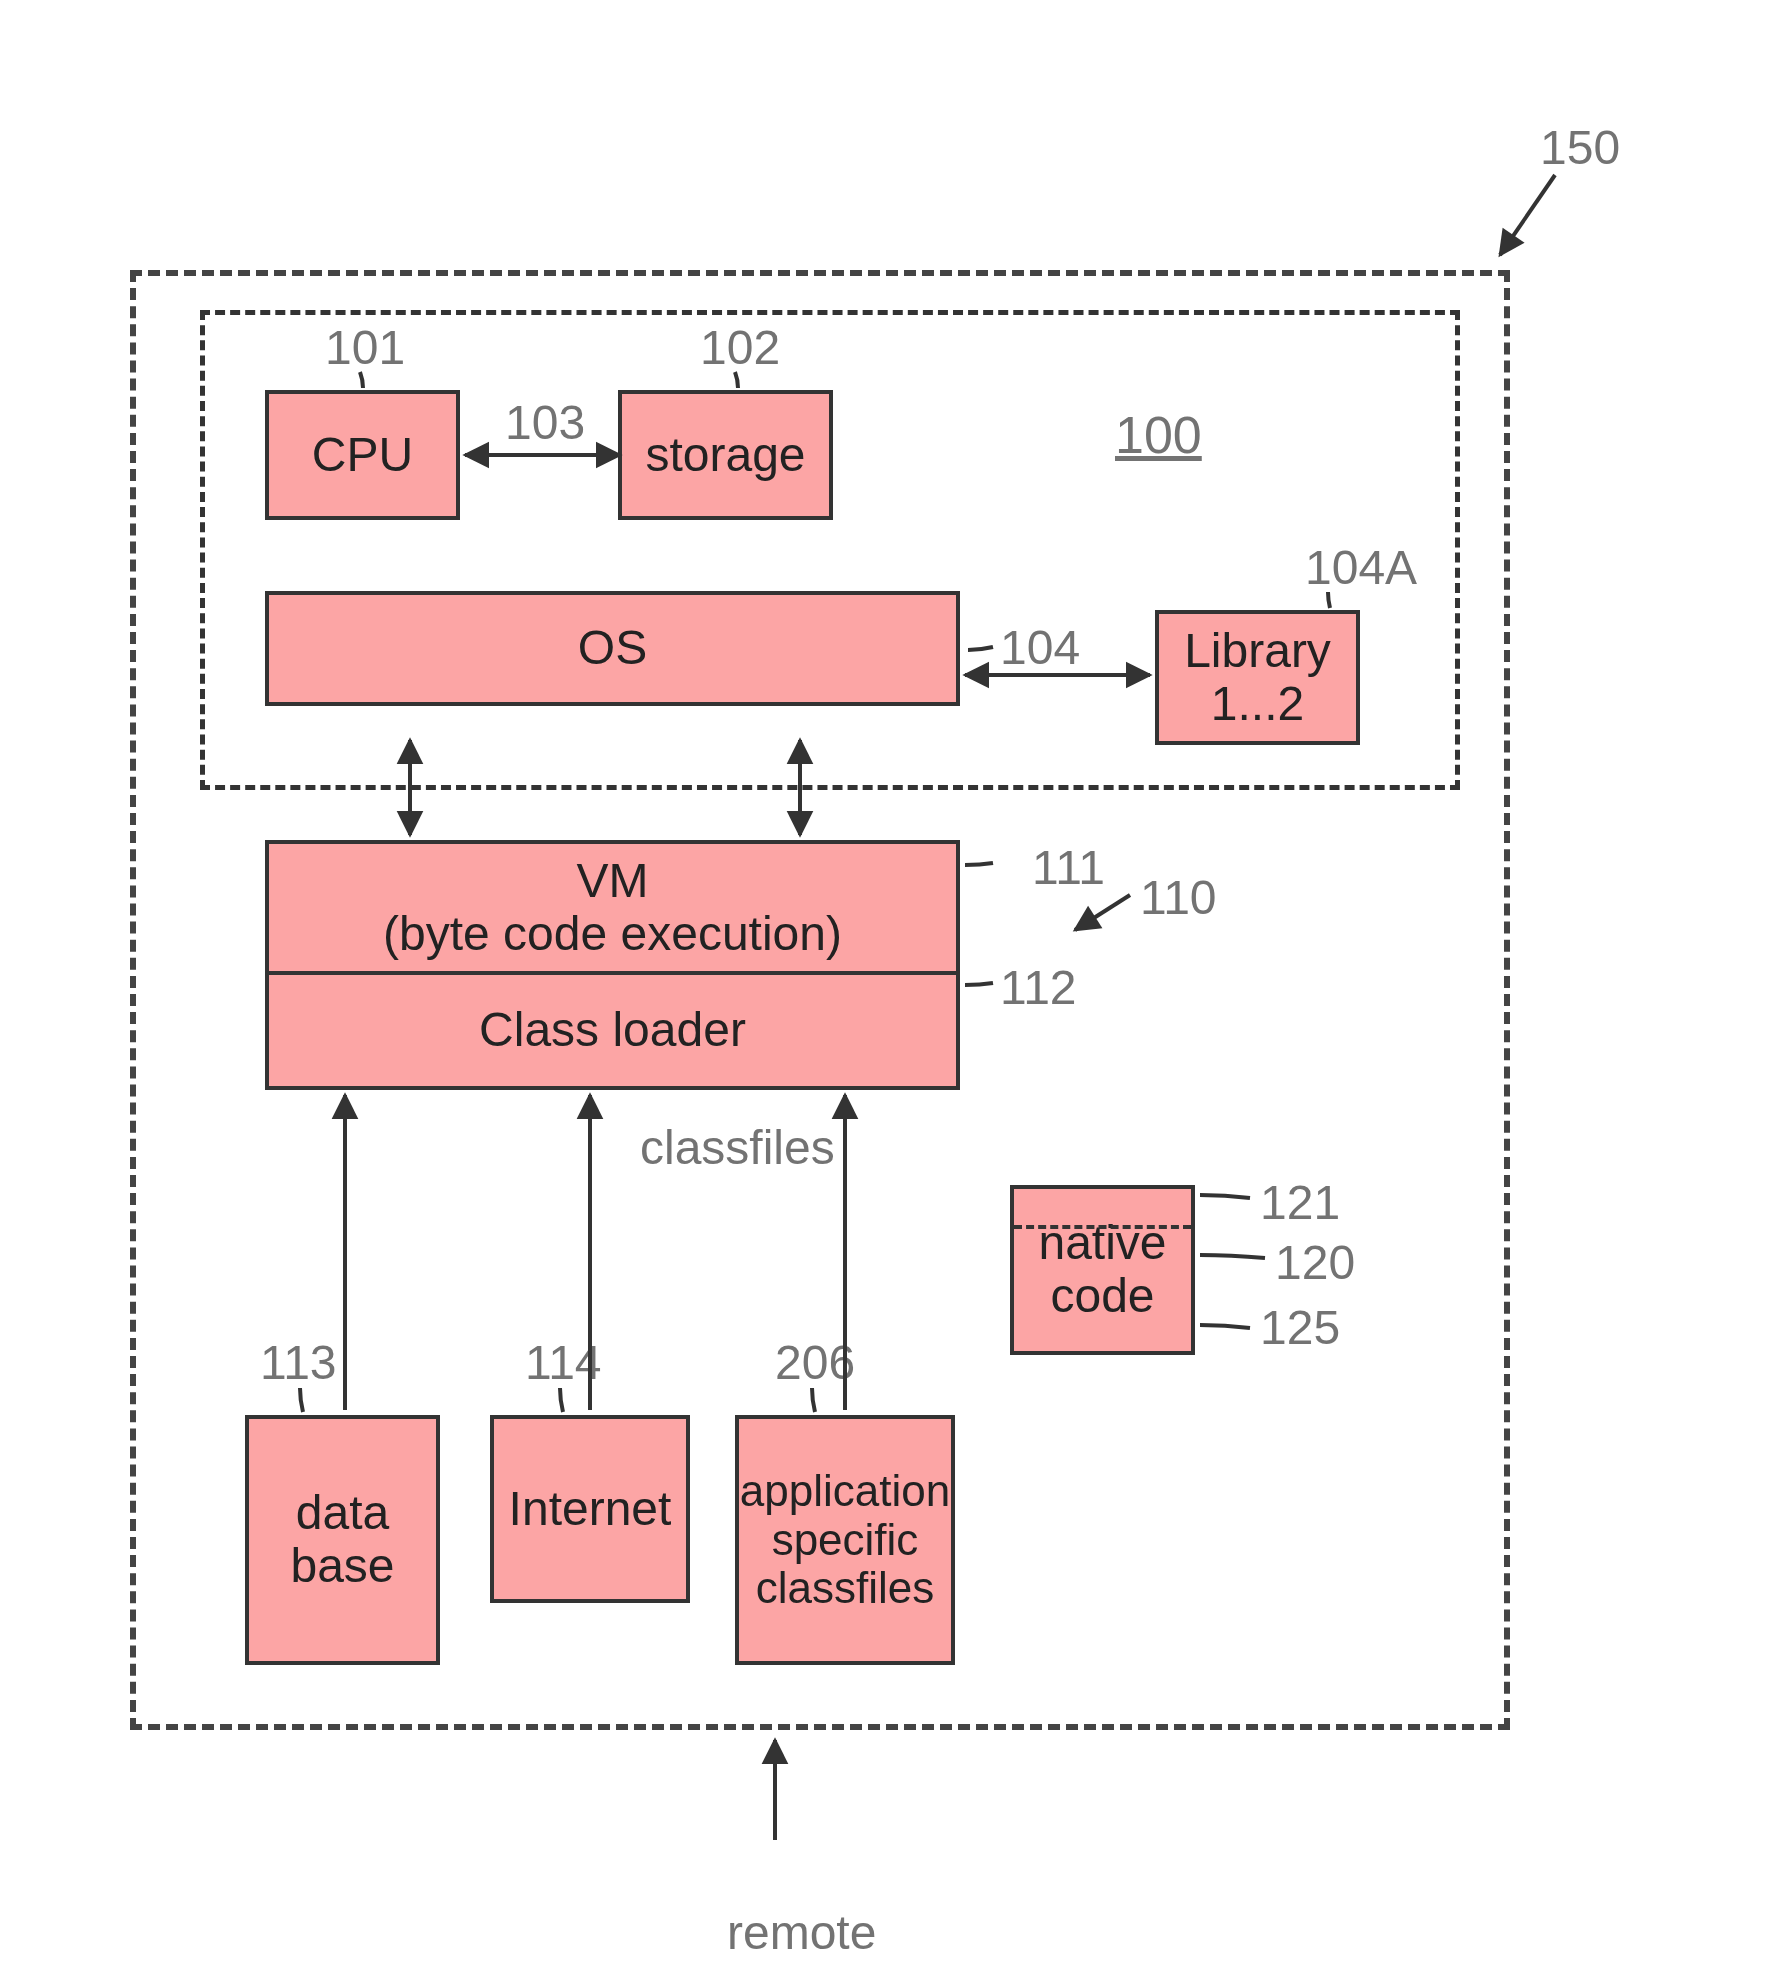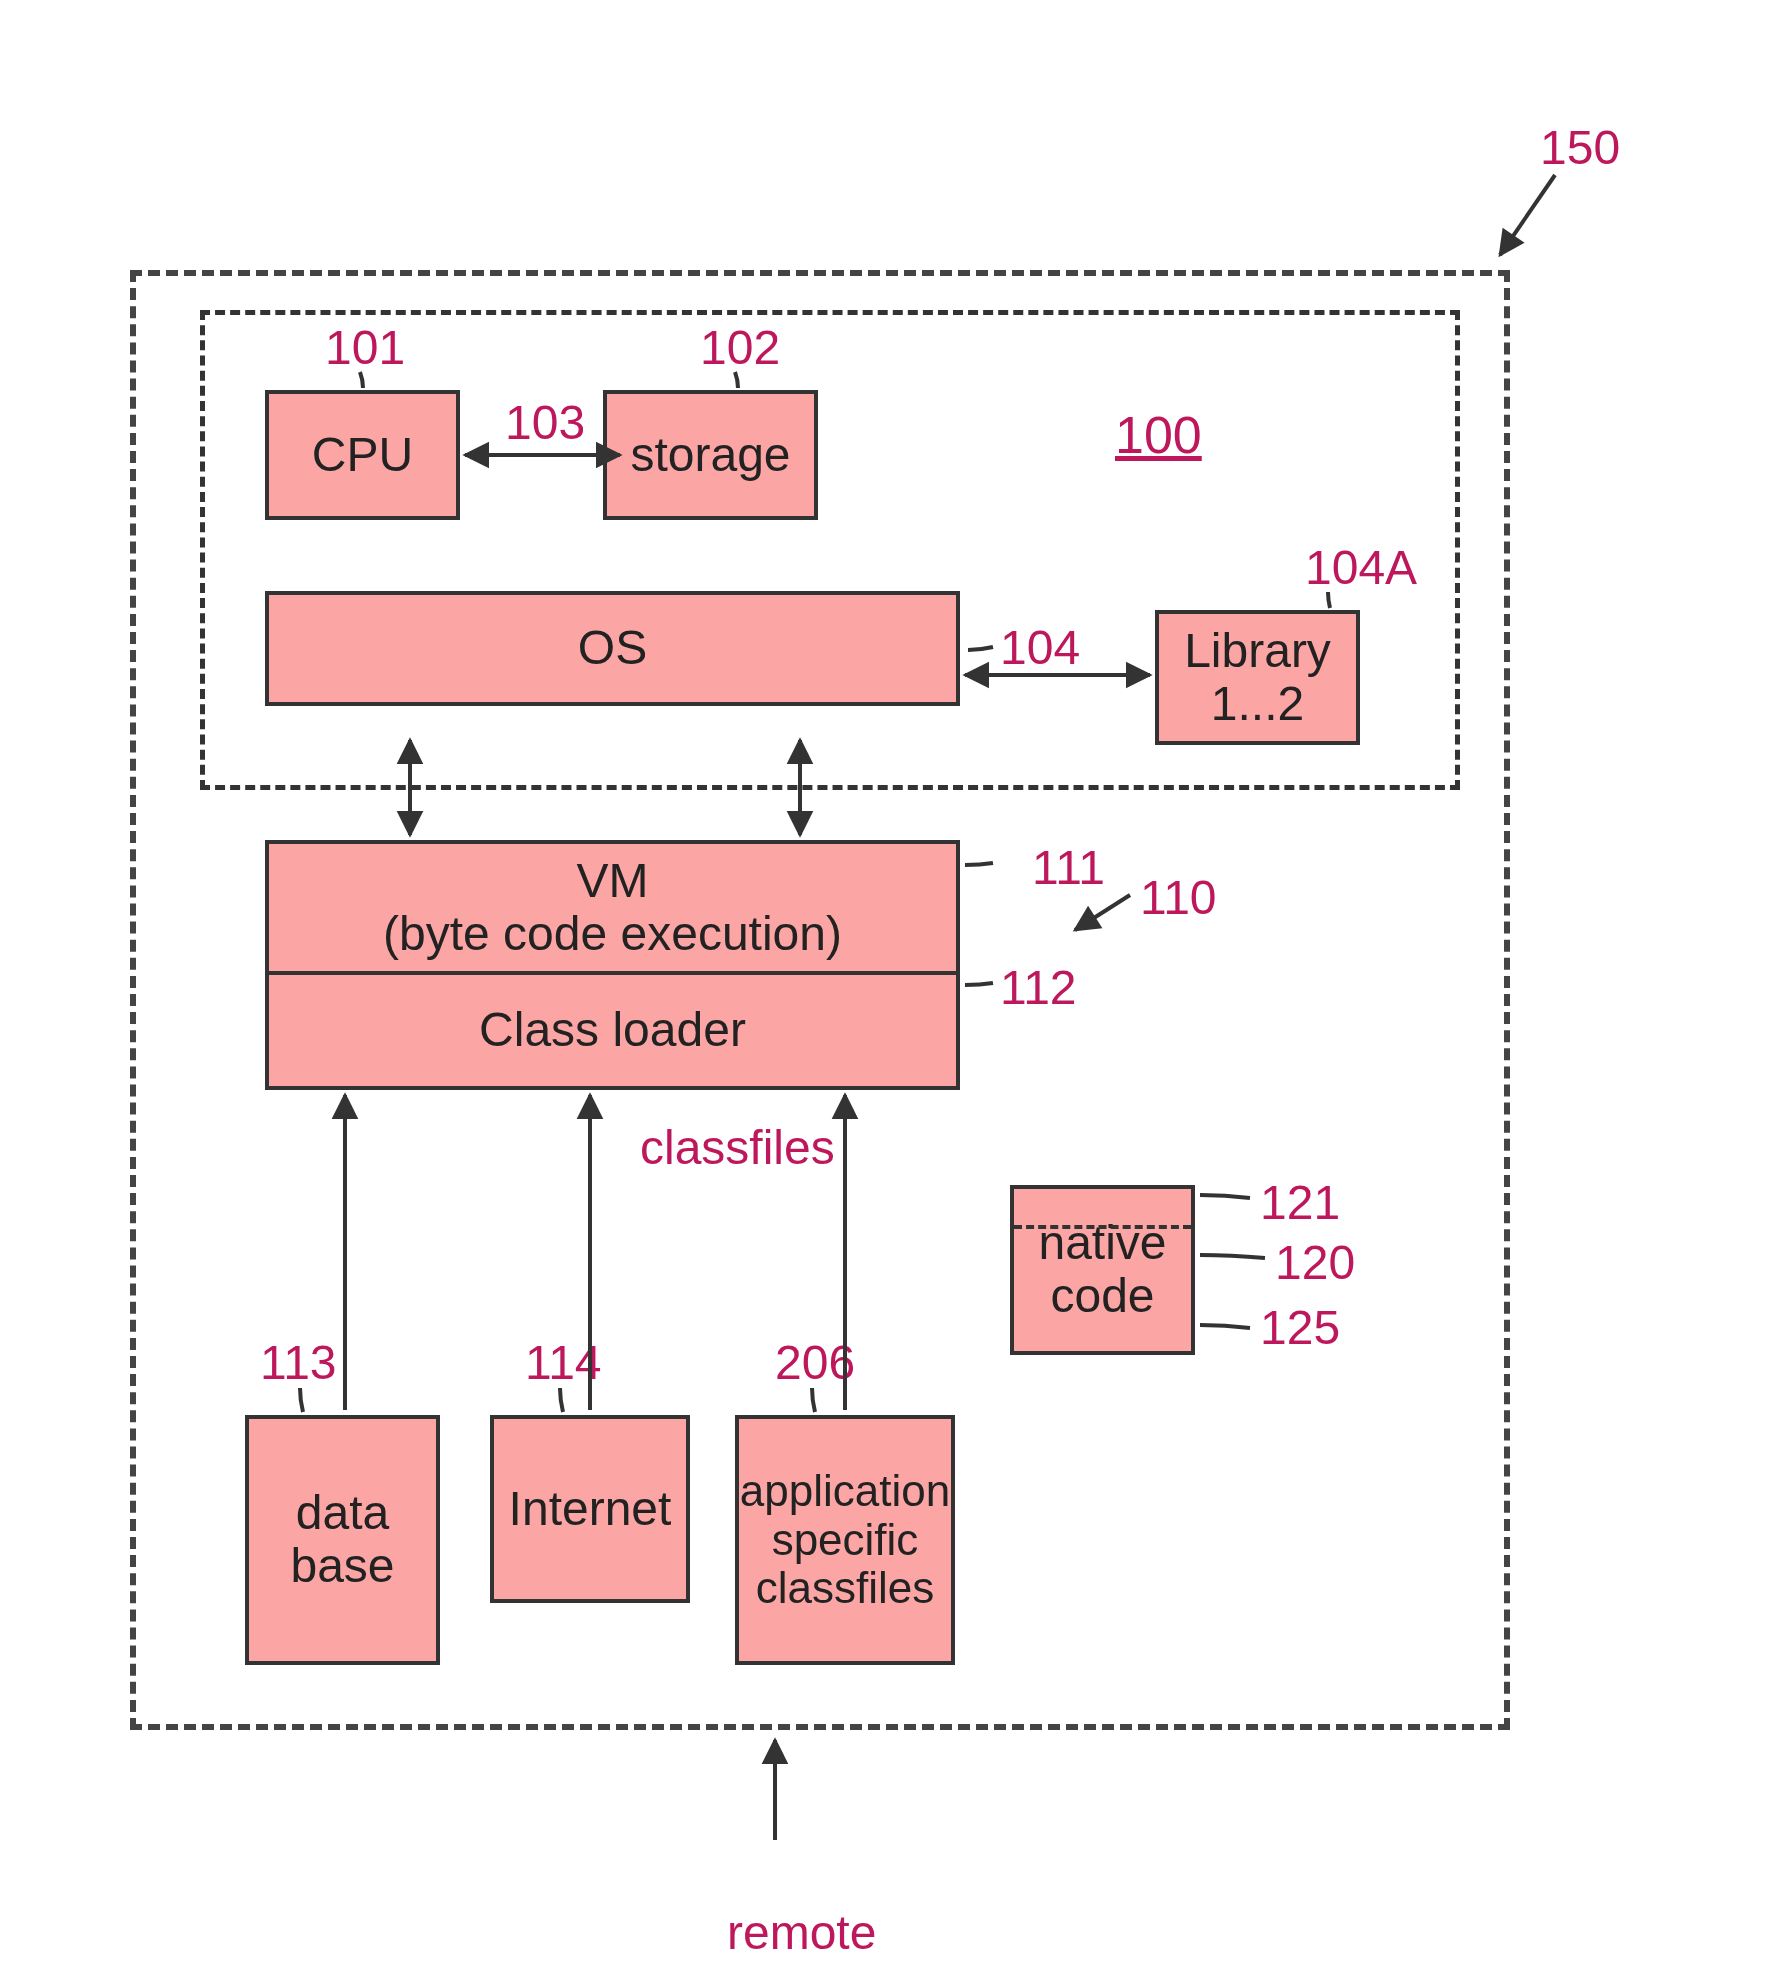--- a/index.html
+++ b/index.html
@@ -25,21 +25,21 @@
     text-align: center;
     background: #fca5a5;
   }
   .dashed {
     border-style: dashed;
     background: transparent;
   }
   .label {
     position: absolute;
     font-size: 48px;
-    color: #be185d;
+    color: #737373;
     white-space: pre;
     text-align: center;
   }
   .big-underline {
     text-decoration: underline;
   }
   .box .txt {
     font-size: 48px;
     line-height: 1.1;
   }
@@ -59,21 +59,21 @@
 <div class="canvas">
 
   <div class="box dashed" style="left:130px; top:270px; width:1380px; height:1460px; border-width:6px; border-color:#444;"></div>
 
   <div class="box dashed" style="left:200px; top:310px; width:1260px; height:480px; border-width:5px;"></div>
 
   <div class="box" style="left:265px; top:390px; width:195px; height:130px;">
     <span class="txt">CPU</span>
   </div>
 
-  <div class="box" style="left:603px; top:390px; width:215px; height:130px;">
+  <div class="box" style="left:618px; top:390px; width:215px; height:130px;">
     <span class="txt">storage</span>
   </div>
 
   <div class="box" style="left:265px; top:591px; width:695px; height:115px;">
     <span class="txt">OS</span>
   </div>
 
   <div class="box" style="left:1155px; top:610px; width:205px; height:135px;">
     <span class="txt">
       <span>Library</span><br>

